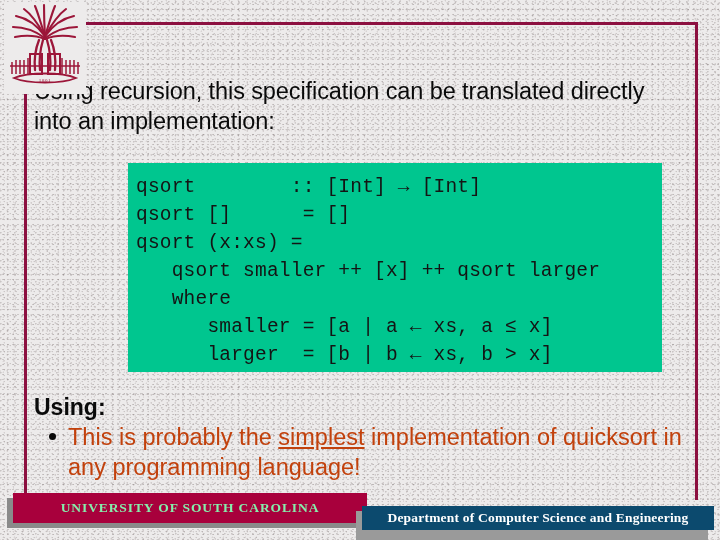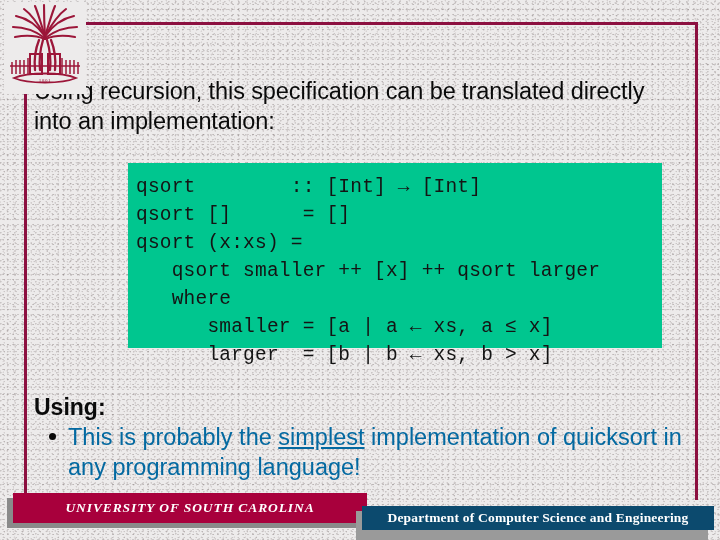--- a/index.html
+++ b/index.html
@@ -88,21 +88,21 @@
     color: #0a0a0a;
     letter-spacing: -0.1px;
   }
 
   
   .codeblock {
     position: absolute;
     left: 128px;
     top: 163px;
     width: 534px;
-    height: 185px;
+    height: 209px;
     background: #00c68f;
     box-sizing: border-box;
     padding: 10px 0 0 8px;
   }
   .codeblock pre {
     margin: 0;
     font-family: "Liberation Mono", "DejaVu Sans Mono", monospace;
     font-size: 19.5px;
     line-height: 28px;
     color: #141414;
@@ -126,21 +126,21 @@
   .note-list {
     margin: 0;
     padding: 0;
     list-style: none;
   }
   .note-item {
     position: relative;
     padding-left: 34px;
     font-size: 23.5px;
     line-height: 30px;
-    color: #0369a1;
+    color: #c2410c;
   }
   .note-item .bullet {
     position: absolute;
     left: 15px;
     top: 11px;
     width: 7px;
     height: 7px;
     background: #0a0a0a;
     border-radius: 50%;
   }
@@ -162,24 +162,23 @@
     width: 354px;
     height: 30px;
     background: #a8003c;
     display: flex;
     align-items: center;
     justify-content: center;
   }
   .footer-left span {
     font-family: "Liberation Serif", serif;
     font-size: 13.5px;
-    color: #ffffff;
+    color: #86efac;
     letter-spacing: 0.9px;
     font-weight: 600;
-    font-style: italic;
   }
   .footer-right-shadow {
     position: absolute;
     left: 356px;
     top: 511px;
     width: 352px;
     height: 29px;
     background: #9a9a9a;
   }
   .footer-right {

